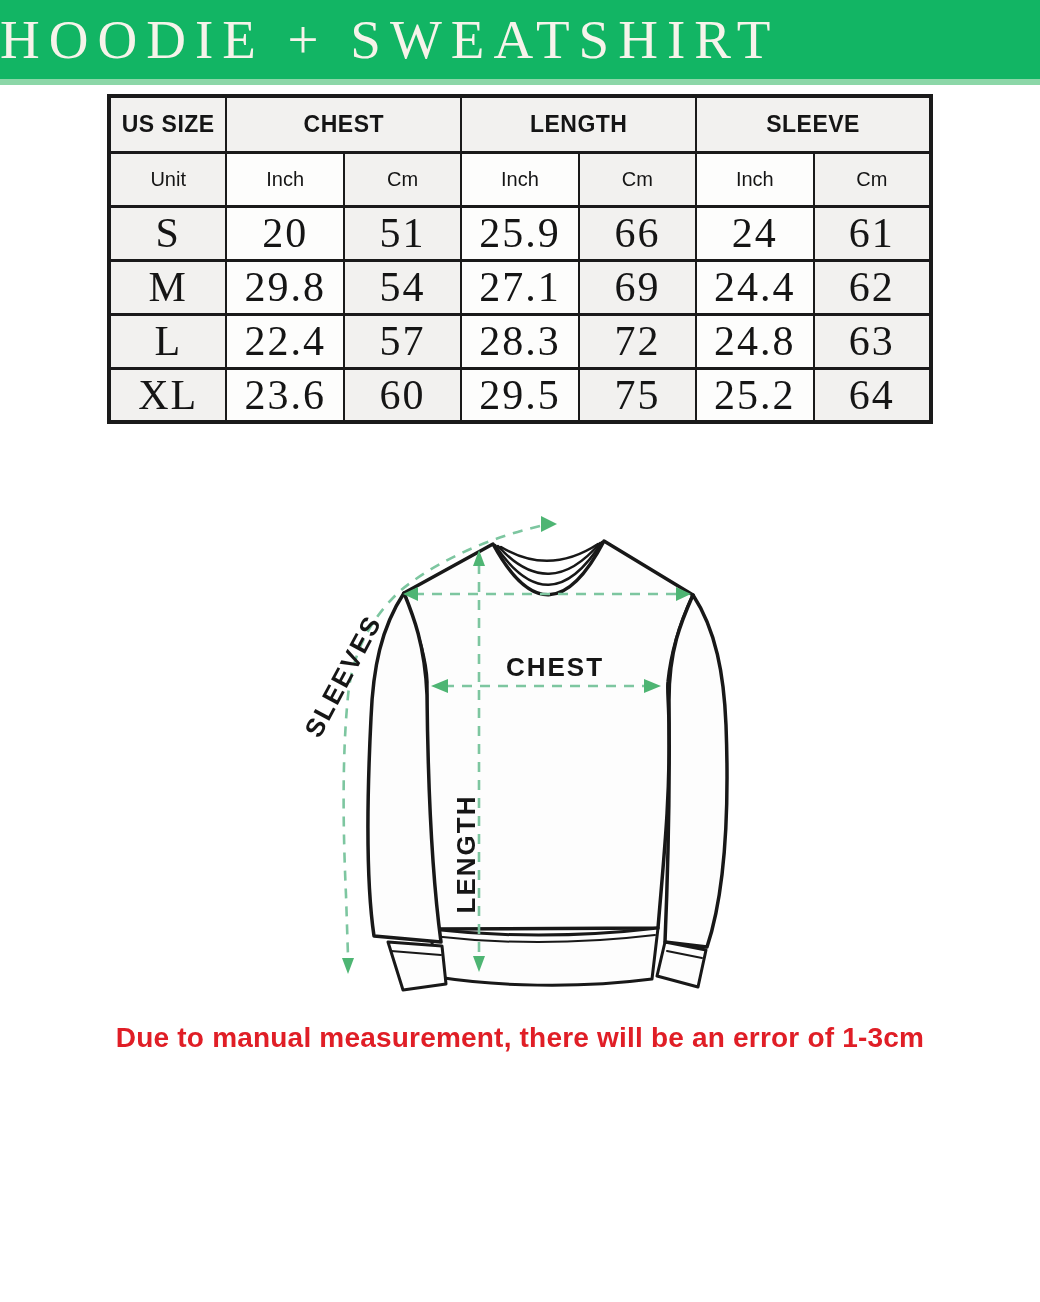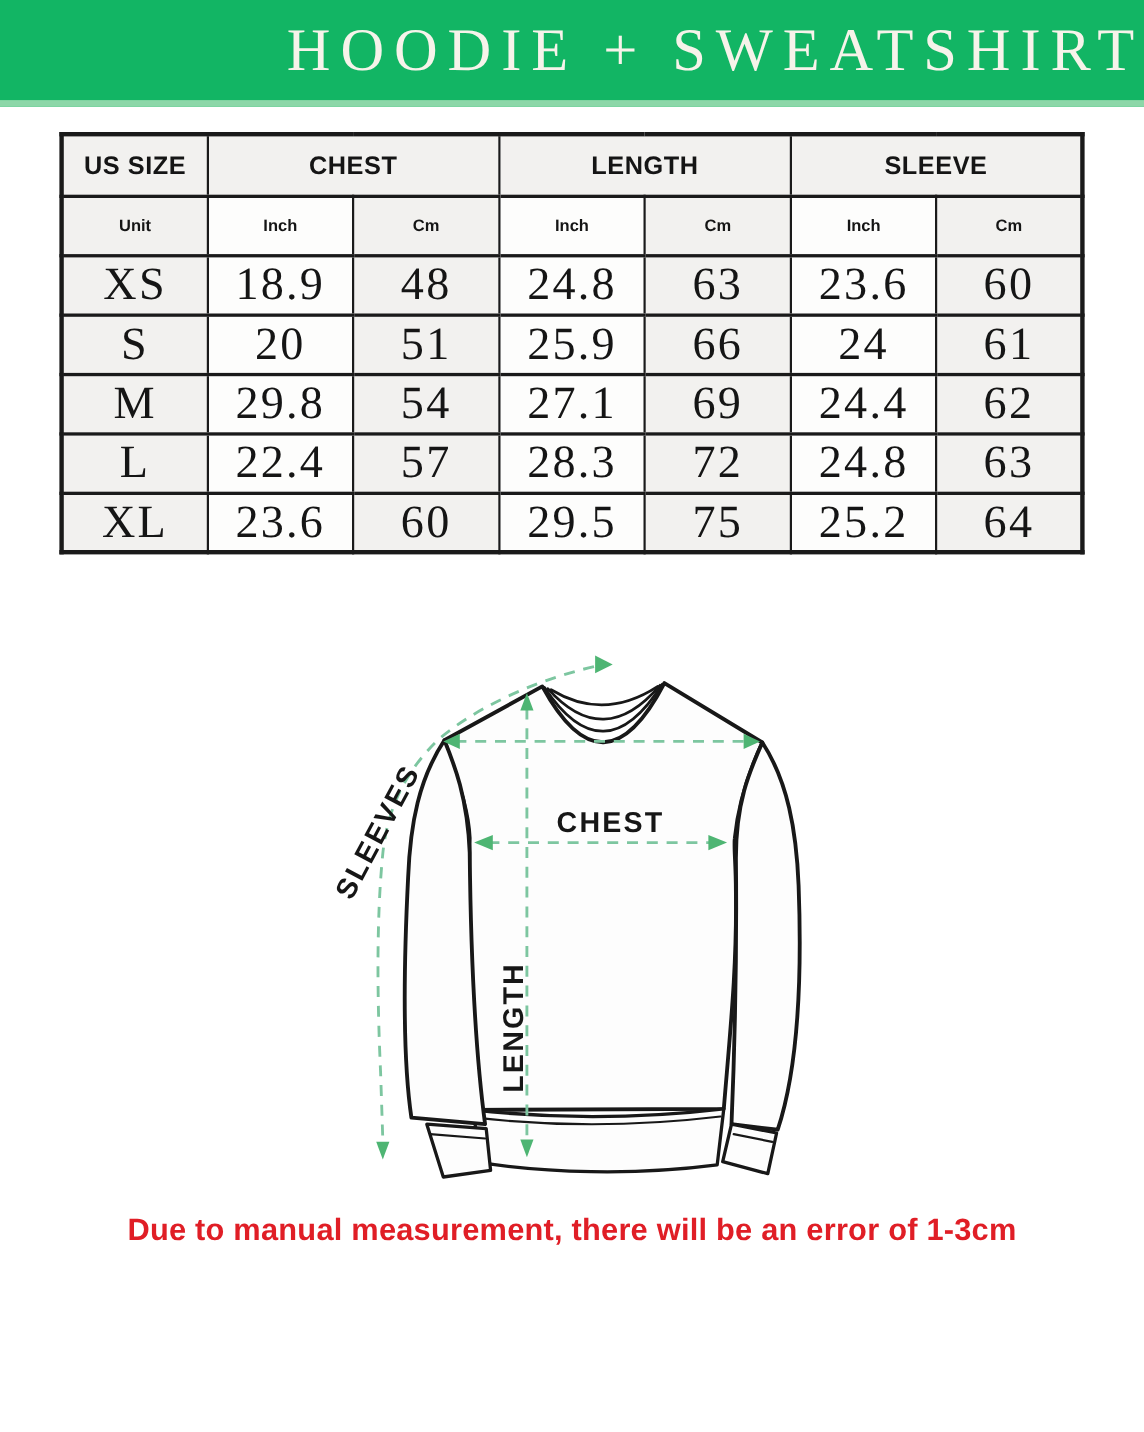--- a/index.html
+++ b/index.html
@@ -5,33 +5,33 @@
   :root{
     --banner-green:#12b564; --banner-text:#f6f3ea; --table-line:#1a1a1a;
     --cell-gray:#f2f1ef; --cell-white:#fdfdfc; --dash-green:#7dc6a0;
     --arrow-green:#4eb573; --note-red:#e01e26;
   }
   *{box-sizing:border-box}
   html,body{margin:0;padding:0}
   body{width:1040px;height:1302px;background:#ffffff;overflow:hidden;
        font-family:"Liberation Sans",sans-serif;color:#151515}
 
-  .banner{height:97px;background:var(--banner-green);border-bottom:6px solid #8cd7a8;
-          display:flex;align-items:center;justify-content:flex-end}
+  .banner{height:85px;background:var(--banner-green);border-bottom:6px solid #8cd7a8;
+          display:flex;align-items:center;justify-content:flex-start}
   .banner h1{margin:0;font-family:"Liberation Serif",serif;font-weight:400;
              font-size:55px;letter-spacing:9px;color:var(--banner-text);white-space:nowrap}
 
-  table.size-table{border-collapse:collapse;table-layout:fixed;width:932px;
-                   margin:23px auto 0 auto;border:4px solid var(--table-line)}
+  table.size-table{border-collapse:collapse;table-layout:fixed;width:826px;
+                   margin:9px auto 0 auto;border:4px solid var(--table-line)}
   .size-table th,.size-table td{border:2px solid var(--table-line);
       border-top-width:3px;border-bottom-width:3px;
       text-align:center;vertical-align:middle;padding:0;overflow:hidden}
   .size-table thead tr.groups th{height:56px;font-size:23px;font-weight:bold;
       letter-spacing:.5px;background:var(--cell-gray)}
-  .size-table thead tr.units th{height:54px;font-size:15px;font-weight:bold}
+  .size-table thead tr.units th{height:54px;font-size:20px;font-weight:normal}
   .size-table tbody td{height:54px;font-family:"Liberation Serif",serif;
       font-size:42px;letter-spacing:2px;line-height:1}
   .gray{background:var(--cell-gray)}
   .white{background:var(--cell-white)}
 
   .diagram{position:relative;width:1040px;height:512px;margin-top:66px}
   .diagram svg{display:block;width:1040px;height:512px}
   .garment{stroke:#181818;fill:#fdfdfd;stroke-linejoin:round;stroke-linecap:round}
   .seam{stroke:#181818;fill:none;stroke-linecap:round}
   .dash{stroke:var(--dash-green);fill:none;stroke-width:2.6;stroke-dasharray:10 8}
@@ -61,29 +61,20 @@
       <th class="gray">Unit</th>
       <th class="white">Inch</th>
       <th class="gray">Cm</th>
       <th class="white">Inch</th>
       <th class="gray">Cm</th>
       <th class="white">Inch</th>
       <th class="gray">Cm</th>
     </tr>
   </thead>
   <tbody>
-    <tr>
-      <td class="gray">XS</td>
-      <td class="white">18.9</td>
-      <td class="gray">48</td>
-      <td class="white">24.8</td>
-      <td class="gray">63</td>
-      <td class="white">23.6</td>
-      <td class="gray">60</td>
-    </tr>
     <tr>
       <td class="gray">S</td>
       <td class="white">20</td>
       <td class="gray">51</td>
       <td class="white">25.9</td>
       <td class="gray">66</td>
       <td class="white">24</td>
       <td class="gray">61</td>
     </tr>
     <tr>

